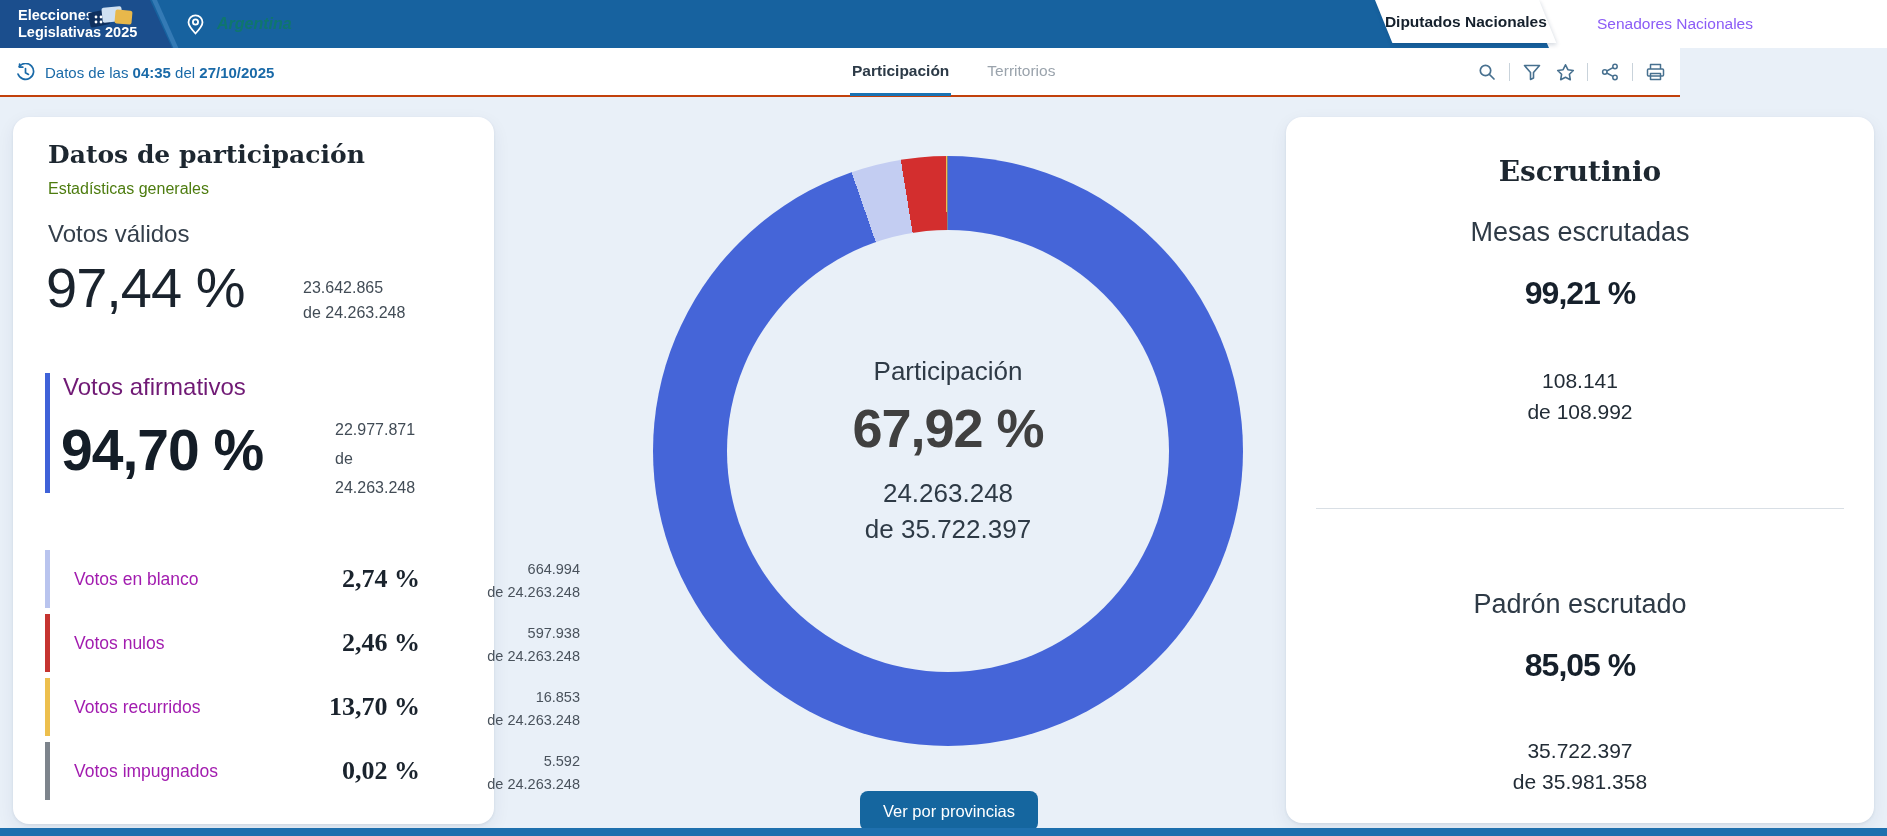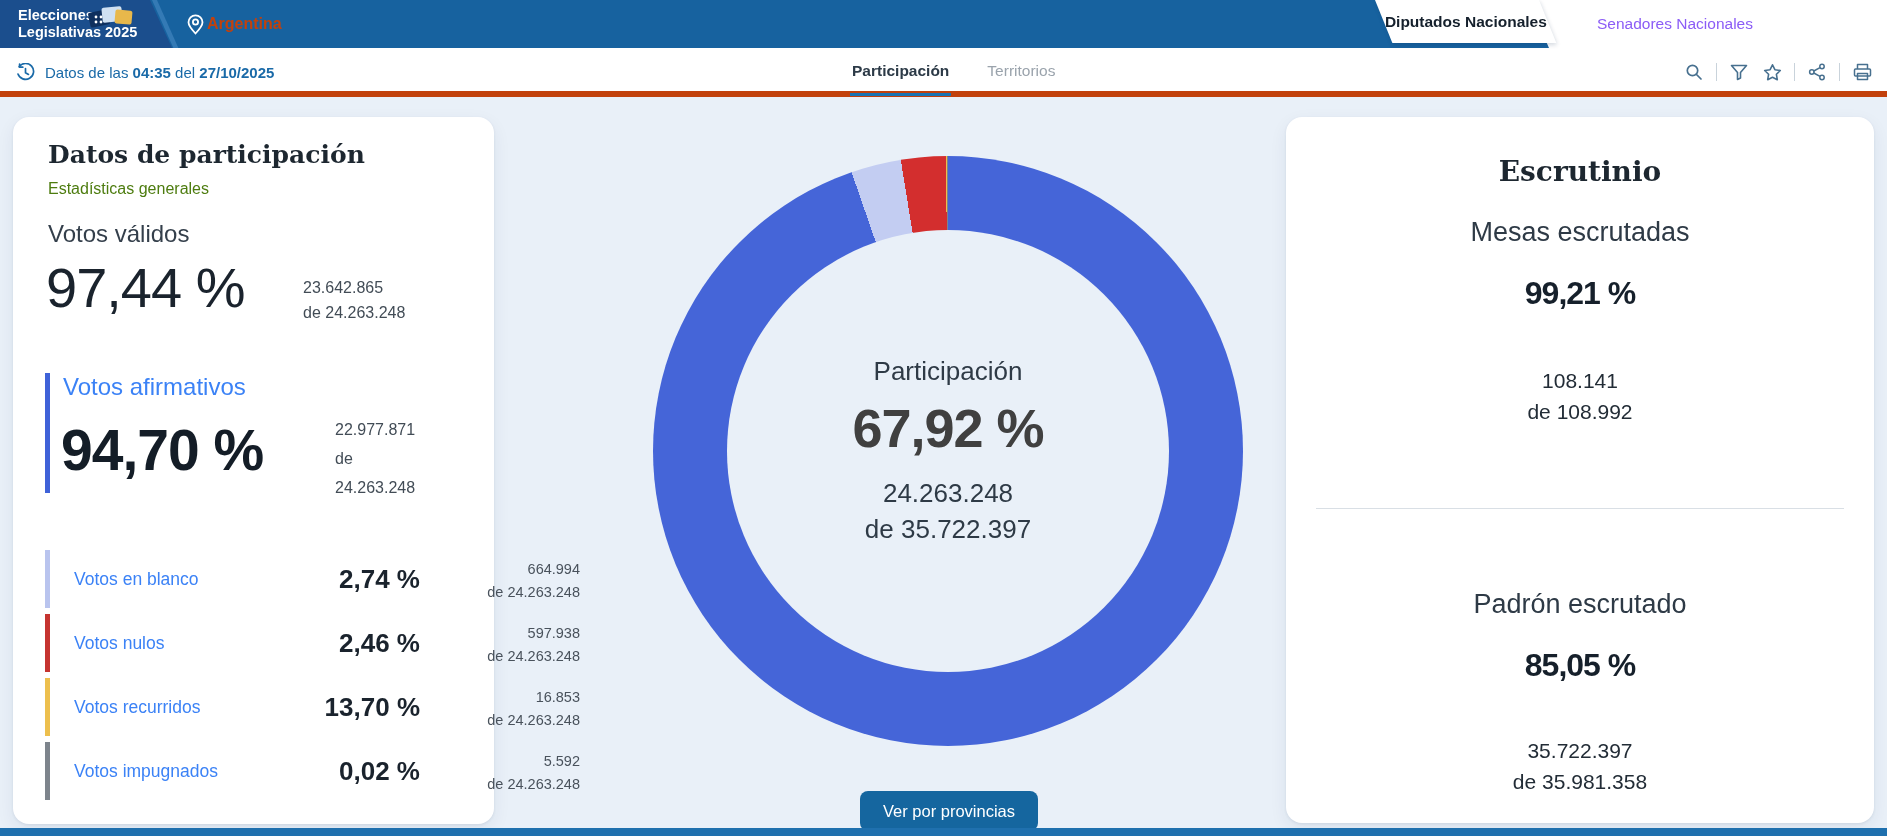--- a/index.html
+++ b/index.html
@@ -10,34 +10,34 @@
   
   .navbar { position:absolute; top:0; left:0; width:1887px; height:48px; background:#ffffff; z-index:5; }
   .navbar-blue { position:absolute; top:0; left:0; width:1554px; height:48px; background:#17629f;
                  clip-path:polygon(0 0,1528px 0,1549px 48px,0 48px); }
   .navbar-dark { position:absolute; top:0; left:0; width:176px; height:48px; background:#1b4e8d;
                  clip-path:polygon(0 0,150px 0,172px 48px,0 48px); }
   .navbar-slash { position:absolute; top:0; left:152px; width:5px; height:48px; background:#4c8ec6;
                   transform:skewX(24deg); transform-origin:top left; opacity:.55; }
   .logo { position:absolute; top:7px; left:18px; color:#fff; font-weight:700; font-size:14.5px; line-height:1.18; z-index:2; }
   .ballots { position:absolute; top:5px; left:88px; width:46px; height:30px; z-index:2; }
-  .country { position:absolute; top:0; left:186px; height:48px; display:flex; align-items:center; gap:2px;
-             color:#c2410c; font-weight:700; font-size:16px; z-index:2; }
+  .country { position:absolute; top:0; left:186px; height:48px; display:flex; align-items:center; gap:12px;
+             color:#0f766e; font-weight:700; font-size:16px; z-index:2;font-style:italic; }
   .nav-tab-active { position:absolute; top:0; left:1375px; width:164px; height:43px; background:#ffffff;
                     transform:skewX(22deg); transform-origin:top left; z-index:3;
                     display:flex; align-items:center; justify-content:center;
                     box-shadow:0 2px 4px rgba(10,40,80,.18); }
   .nav-tab-active span { transform:skewX(-22deg); font-weight:700; font-size:15.5px; color:#15202c; white-space:nowrap; }
   .nav-tab-inactive { position:absolute; top:0; left:1560px; width:230px; height:48px; z-index:2;
                       display:flex; align-items:center; justify-content:center;
                       font-size:15.5px; color:#8b5cf6; white-space:nowrap; }
 
   
-  .subheader { position:absolute; top:48px; left:0; width:1887px; height:49px; background:#ffffff;
-               border-bottom:6px solid #c2410c; z-index:4; }
+  .subheader { position:absolute; top:48px; left:0; width:1680px; height:49px; background:#ffffff;
+               border-bottom:2px solid #c2410c; z-index:4; }
   .datatime { position:absolute; left:16px; top:0; height:48px; display:flex; align-items:center; gap:10px;
               color:#1a6aa8; font-size:15px; }
   .datatime b { font-weight:700; }
   .sub-tabs { position:absolute; left:850px; top:0; height:48px; display:flex; gap:34px; }
   .sub-tab { display:flex; align-items:center; font-size:15.5px; color:#9aa3ac; cursor:pointer;
              border-bottom:3px solid transparent; padding:0 2px; }
   .sub-tab.active { color:#2c3a47; font-weight:600; border-bottom-color:#1a73b3; }
   .tool-icons { position:absolute; right:14px; top:0; height:48px; display:flex; align-items:center; gap:11px; color:#47708f; }
   .tool-sep { width:1px; height:18px; background:#c9d3db; }
   .tool-btn { display:flex; align-items:center; justify-content:center; width:22px; height:22px; cursor:pointer; }
@@ -50,29 +50,29 @@
   .card-right { left:1286px; top:117px; width:588px; height:706px; }
 
   
   .cl-title { position:absolute; left:35px; top:23px; font-family:"DejaVu Serif", serif; font-weight:700;
               font-size:25px; color:#1d2730; }
   .cl-sub { position:absolute; left:35px; top:63px; font-size:16px; color:#4d7c0f; }
   .cl-valid-label { position:absolute; left:35px; top:103px; font-size:24px; color:#343f4b; }
   .cl-valid-pct { position:absolute; left:33px; top:138px; font-size:56px; font-weight:500; letter-spacing:-1px; color:#1a232d; }
   .cl-valid-counts { position:absolute; left:290px; top:158px; font-size:16px; line-height:25px; color:#424c56; }
   .affirm-bar { position:absolute; left:32px; top:256px; width:5px; height:120px; }
-  .cl-aff-label { position:absolute; left:50px; top:256px; font-size:24px; color:#3b82f6; }
+  .cl-aff-label { position:absolute; left:50px; top:256px; font-size:24px; color:#701a75; }
   .cl-aff-pct { position:absolute; left:48px; top:300px; font-size:57px; font-weight:800; letter-spacing:-1px; color:#141d27; }
   .cl-aff-counts { position:absolute; left:322px; top:298px; font-size:16px; line-height:29px; color:#424c56; }
   .vrow { position:absolute; left:32px; width:537px; height:58px; }
   .vrow .bar { position:absolute; left:0; top:0; width:4.5px; height:58px; }
   .vrow .lbl { position:absolute; left:29px; top:0; height:58px; display:flex; align-items:center;
-               font-size:17.5px; color:#3b82f6; }
+               font-size:17.5px; color:#a21caf; }
   .vrow .pct { position:absolute; right:162px; top:0; height:58px; display:flex; align-items:center;
-               font-size:26px; font-weight:800; color:#1a232d; }
+               font-size:26px; font-weight:800; color:#1a232d;font-family:Liberation Serif, serif; }
   .vrow .cnt { position:absolute; right:2px; top:8px; text-align:right; font-size:14.5px; line-height:23px; color:#49525c; }
 
   
   .donut { position:absolute; left:653px; top:156px; width:590px; height:590px; border-radius:50%; }
   .donut-hole { position:absolute; inset:74px; border-radius:50%; background:#e9f0f8;
                 display:flex; flex-direction:column; align-items:center; justify-content:center; }
   .dn-label { font-size:26px; color:#2e3a46; }
   .dn-pct { font-size:54px; font-weight:800; color:#404040; margin:10px 0 16px; letter-spacing:-1px; }
   .dn-count, .dn-of { font-size:26px; color:#2e3a46; line-height:36px; }
   .prov-btn { position:absolute; left:860px; top:791px; width:178px; height:40px; background:#15669f;

